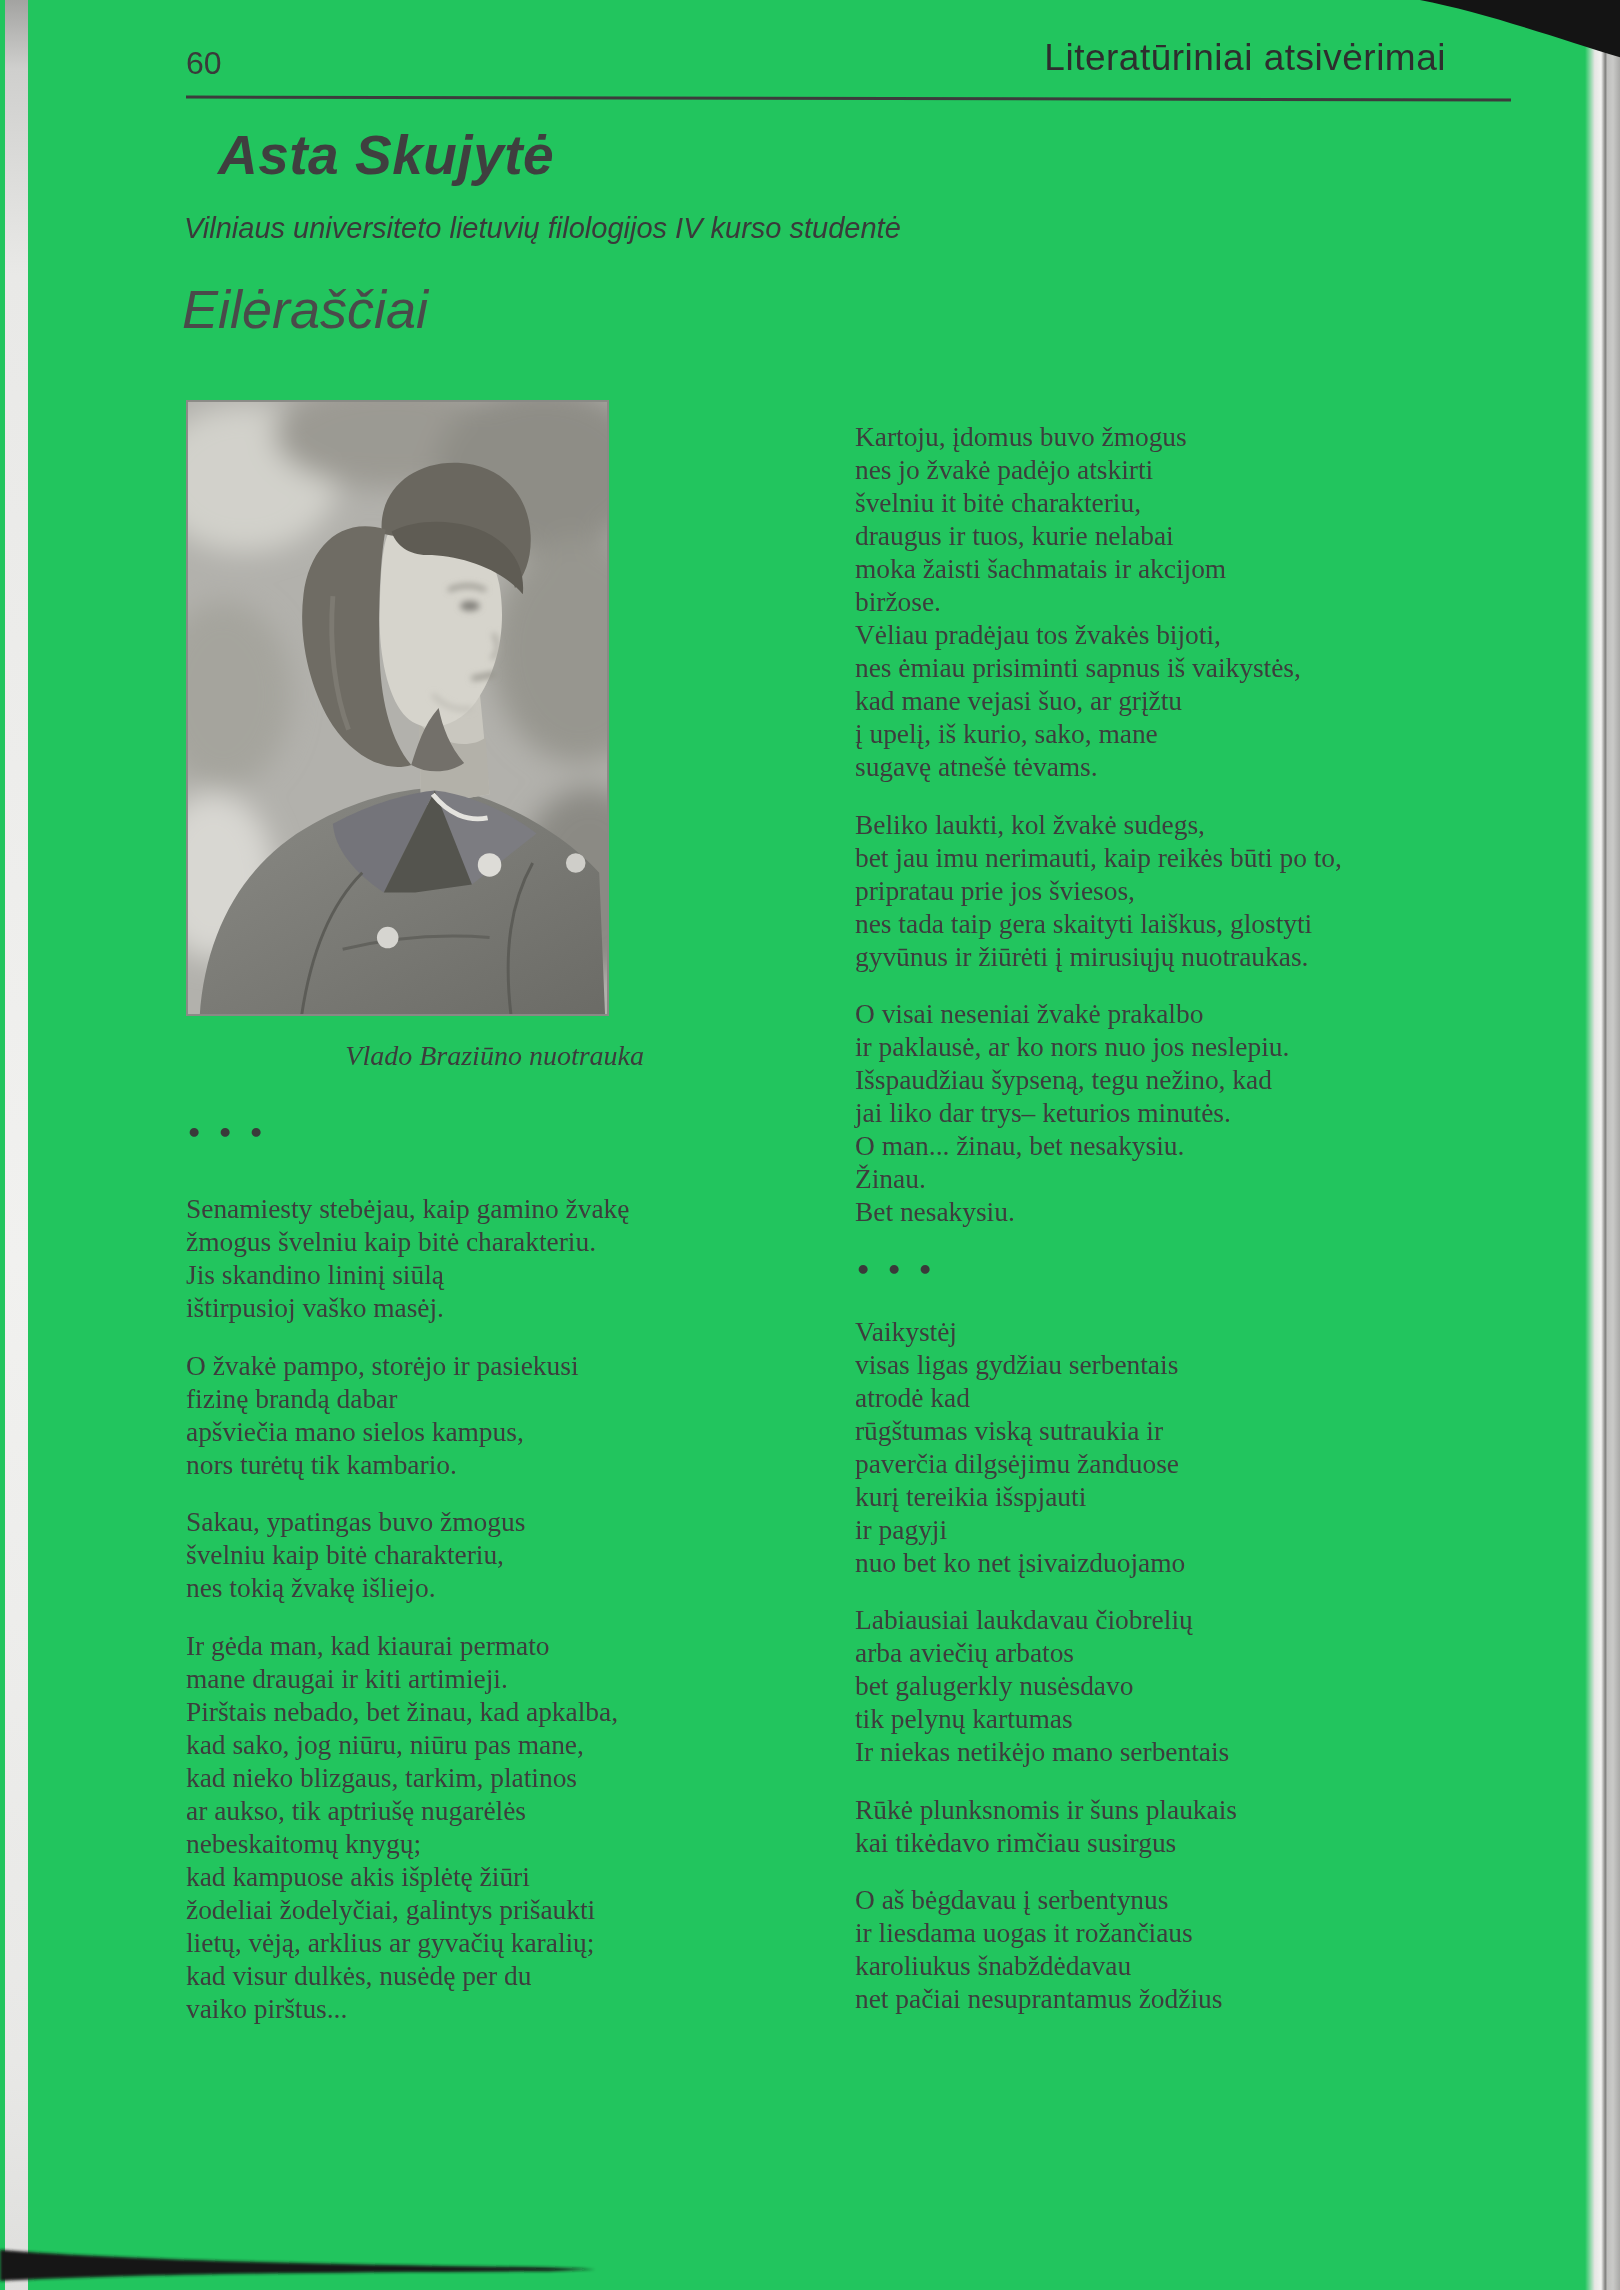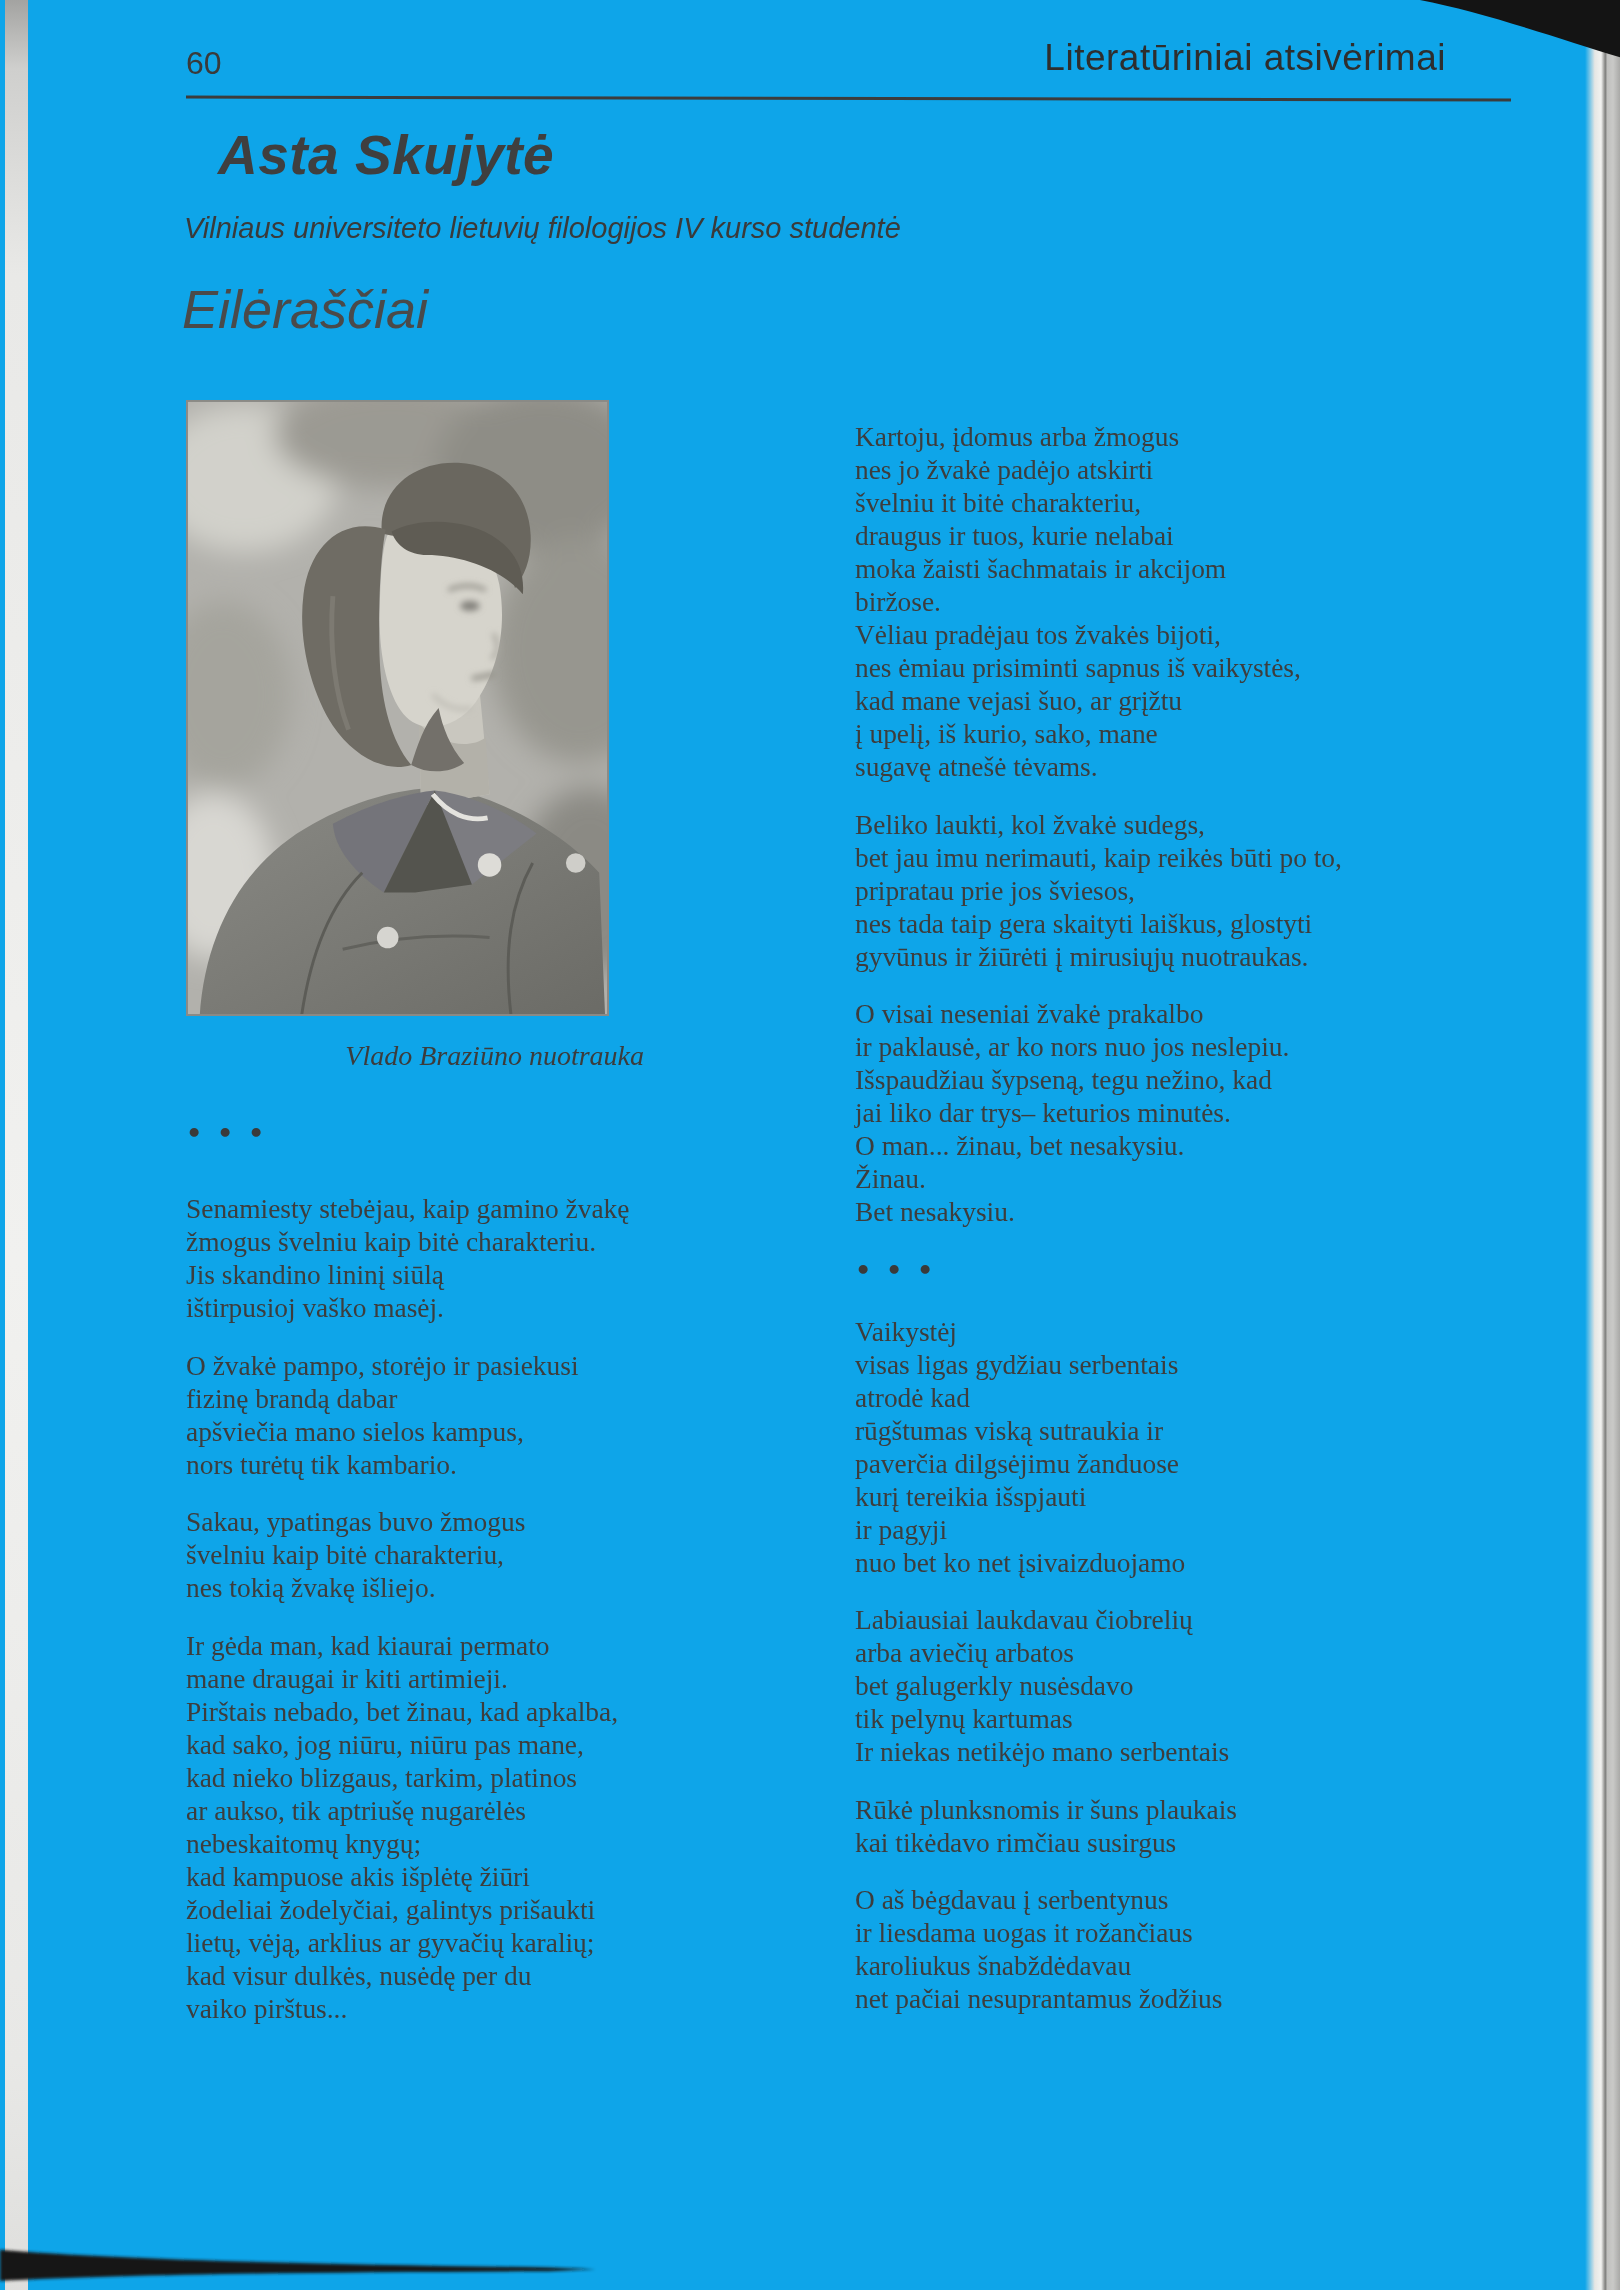--- a/index.html
+++ b/index.html
@@ -1,18 +1,18 @@
 <!DOCTYPE html>
 <html><head>
 <meta charset="utf-8">
 <style>
   html,body{margin:0;padding:0;background:#ffffff;}
   .page{
     position:relative;width:1620px;height:2291px;overflow:hidden;
-    background:#0ea5e9;font-family:"Liberation Serif",serif;color:#3d3d3d;
+    background:#22c55e;font-family:"Liberation Serif",serif;color:#3d3d3d;
   }
   
   .edge-left{
     position:absolute;left:4.9px;top:0;width:23.5px;height:100%;
     background:linear-gradient(180deg,#a3a3a1 0%,#cfcfcd 3%,#e9e9e7 12%,#f1f1ef 55%,#e8e8e6 90%,#dededc 100%);
   }
   .edge-right{
     position:absolute;top:0;right:0;width:35px;height:100%;
     background:linear-gradient(90deg,rgba(235,235,233,0) 0%,#e6e6e4 28%,#f2f2f0 46%,#7e7e7c 58%,#c0c0be 64%,#c9c9c7 80%,#a9a9a7 100%);
   }
@@ -174,21 +174,21 @@
         <div class="poem-line">nebeskaitomų knygų;</div>
         <div class="poem-line">kad kampuose akis išplėtę žiūri</div>
         <div class="poem-line">žodeliai žodelyčiai, galintys prišaukti</div>
         <div class="poem-line">lietų, vėją, arklius ar gyvačių karalių;</div>
         <div class="poem-line">kad visur dulkės, nusėdę per du</div>
         <div class="poem-line">vaiko pirštus...</div>
       </div>
     </div>
   <div class="col col-right">
       <div class="stanza">
-        <div class="poem-line">Kartoju, įdomus arba žmogus</div>
+        <div class="poem-line">Kartoju, įdomus buvo žmogus</div>
         <div class="poem-line">nes jo žvakė padėjo atskirti</div>
         <div class="poem-line">švelniu it bitė charakteriu,</div>
         <div class="poem-line">draugus ir tuos, kurie nelabai</div>
         <div class="poem-line">moka žaisti šachmatais ir akcijom</div>
         <div class="poem-line">biržose.</div>
         <div class="poem-line">Vėliau pradėjau tos žvakės bijoti,</div>
         <div class="poem-line">nes ėmiau prisiminti sapnus iš vaikystės,</div>
         <div class="poem-line">kad mane vejasi šuo, ar grįžtu</div>
         <div class="poem-line">į upelį, iš kurio, sako, mane</div>
         <div class="poem-line">sugavę atnešė tėvams.</div>

